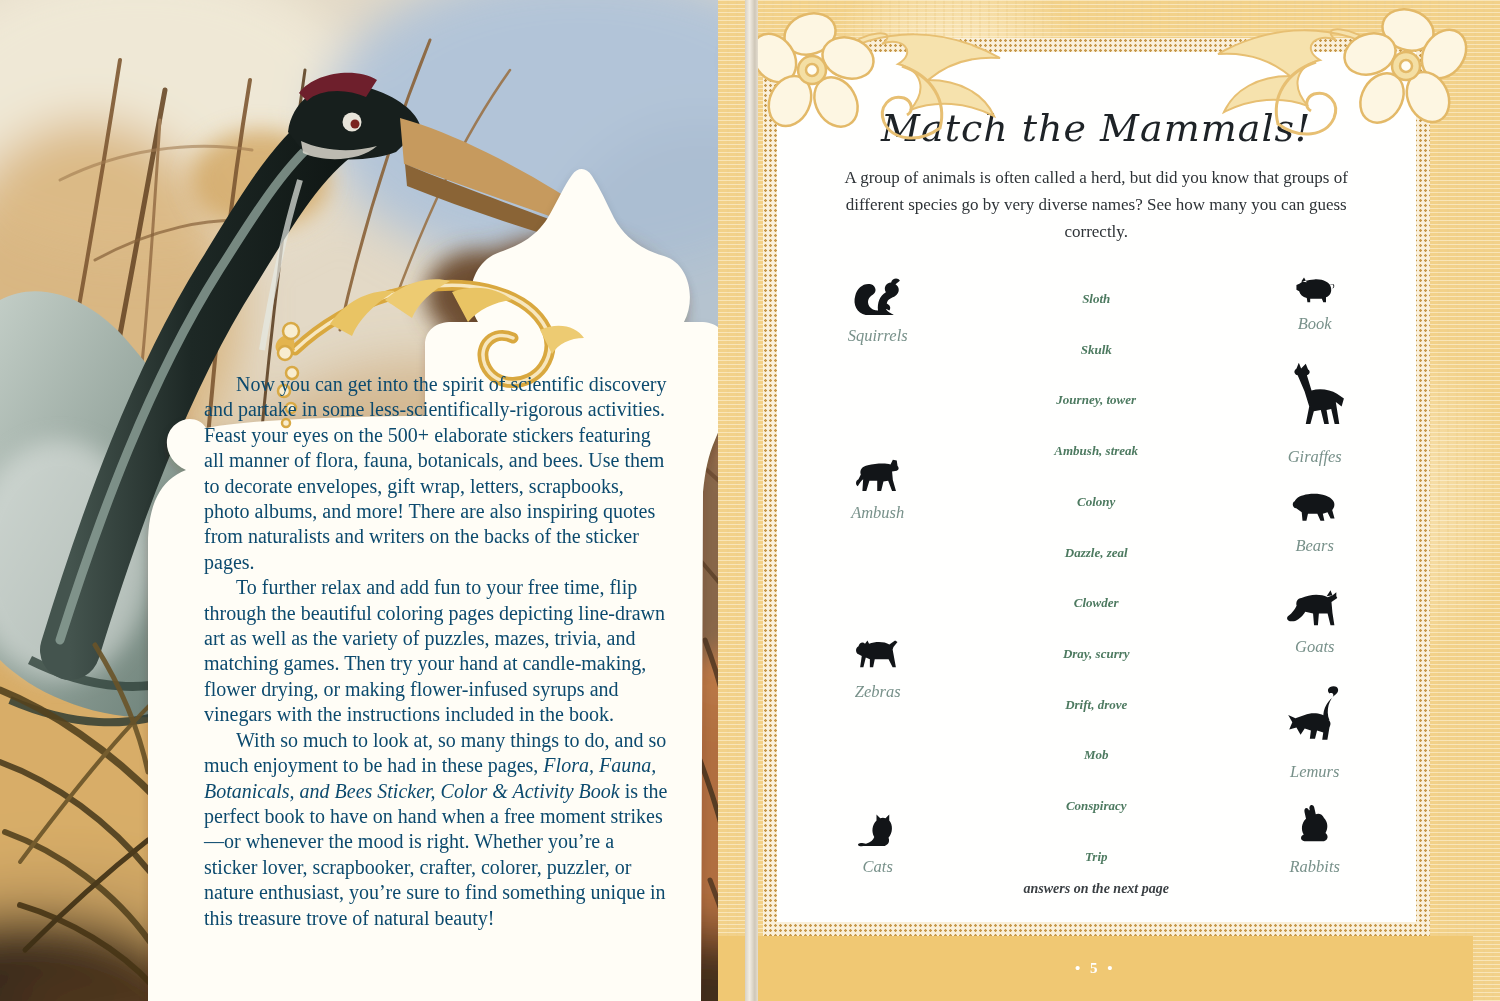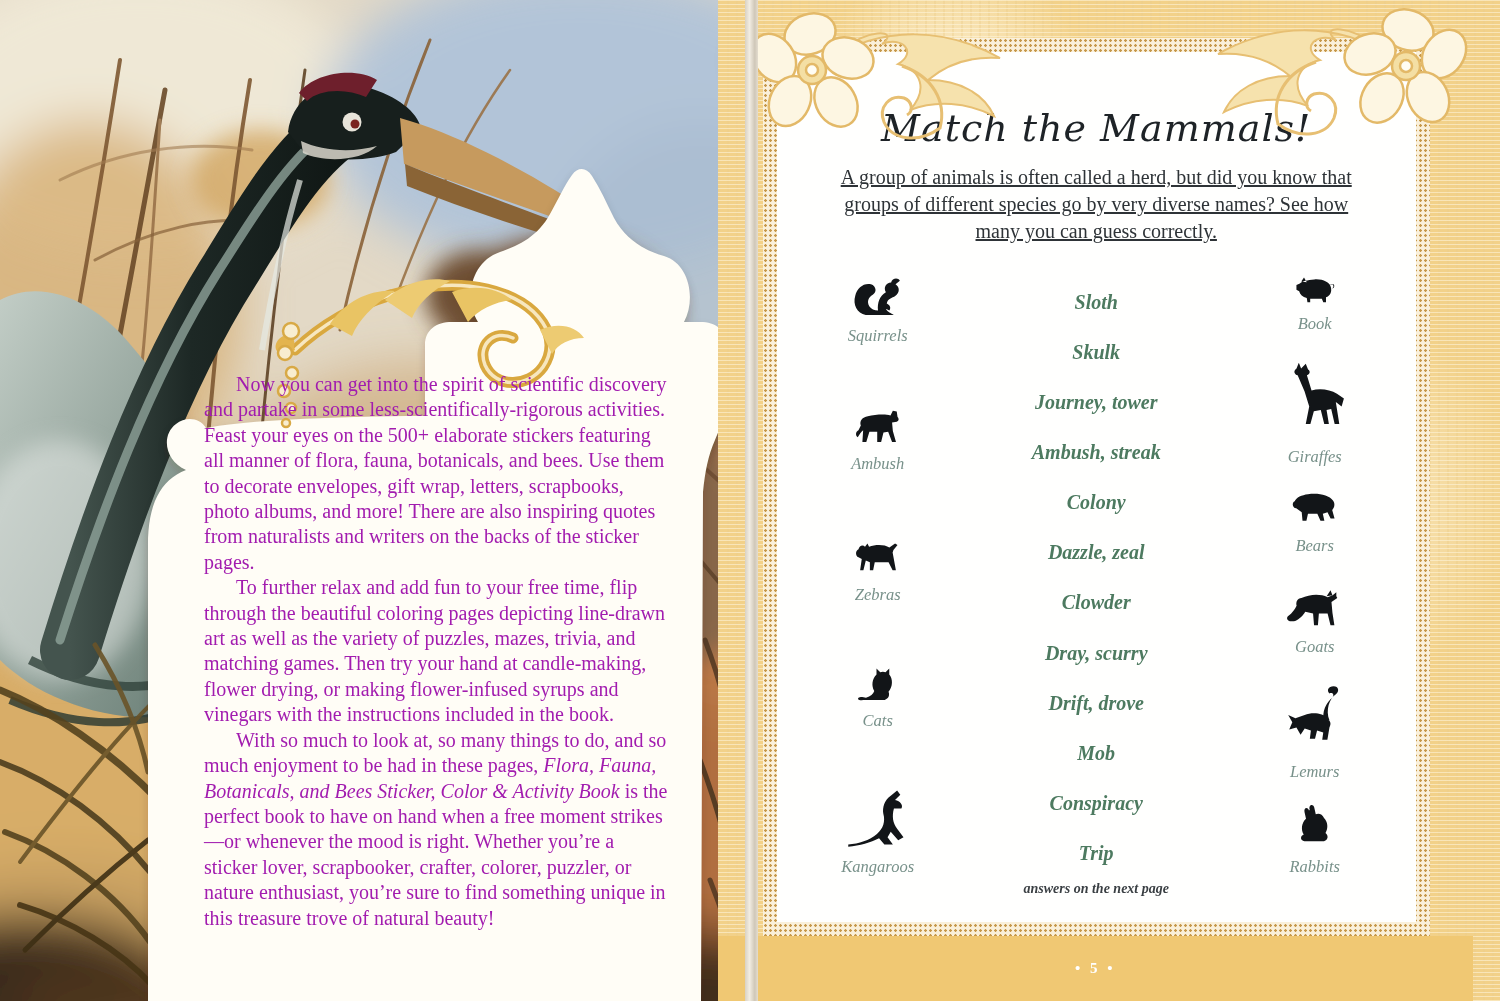--- a/index.html
+++ b/index.html
@@ -2,21 +2,21 @@
 <html><head>
 <meta charset="utf-8">
 <style>
   html,body{margin:0;padding:0;background:#777;}
   .book{position:relative;width:1500px;height:1001px;display:flex;overflow:hidden;
         font-family:"Liberation Serif", serif;}
   
   .left-page{position:relative;width:745px;height:1001px;overflow:hidden;background:#e6dcc9;}
   .left-page svg.scene{position:absolute;left:0;top:0;}
   .left-text{position:absolute;left:204px;top:372px;width:468px;
-             font-size:20px;line-height:25.4px;color:#a21caf;}
+             font-size:20px;line-height:25.4px;color:#0c4a6e;}
   .left-text p{margin:0;text-indent:32px;}
   .italic{font-style:italic;}
   
   .spine{position:absolute;left:745px;top:0;width:13px;height:1001px;z-index:5;
          background:linear-gradient(90deg,#d9d2c4 0%,#f2ede2 35%,#cfc7b8 75%,#e4ddcf 100%);}
   
   .right-page{position:relative;width:812px;height:1001px;overflow:hidden;
       background-color:#f2d189;
       background-image:
         repeating-linear-gradient(0deg, rgba(255,246,222,.55) 0 1px, rgba(255,246,222,0) 1px 4px),
@@ -31,29 +31,29 @@
       display:flex;flex-direction:column;align-items:center;}
   .bottom-band{position:absolute;left:0;bottom:0;width:755px;height:65px;background:#f0c873;z-index:3;
       display:flex;align-items:center;justify-content:center;}
   .page-num{color:#ffffff;font-weight:bold;font-size:15px;letter-spacing:3px;}
   .corner{position:absolute;z-index:4;}
   .corner.tl{left:14px;top:6px;}
   .corner.tr{right:14px;top:2px;transform:scaleX(-1);}
   
   .rp-title{margin-top:54px;font-family:"DejaVu Serif",serif;font-style:italic;
       font-size:38px;color:#1e2327;letter-spacing:1px;}
-  .rp-intro{margin-top:14px;width:548px;text-align:center;font-size:20px;line-height:27px;color:#2e3337;text-decoration:underline;}
+  .rp-intro{margin-top:14px;width:548px;text-align:center;font-size:17px;line-height:27px;color:#2e3337;}
   .match-grid{margin-top:20px;width:572px;height:612px;display:flex;justify-content:space-between;}
   .col-animals{display:flex;flex-direction:column;justify-content:space-between;align-items:center;width:135px;}
   .animal{display:flex;flex-direction:column;align-items:center;}
   .animal svg{fill:#121518;}
   .animal-label{margin-top:5px;font-style:italic;font-size:16.5px;color:#78918a;}
   .col-nouns{display:flex;flex-direction:column;justify-content:space-between;align-items:center;
       width:210px;padding:26px 0 12px 0;box-sizing:border-box;}
-  .noun{font-style:italic;font-weight:bold;font-size:20px;color:#4d7a60;white-space:nowrap;}
+  .noun{font-style:italic;font-weight:bold;font-size:13px;color:#4d7a60;white-space:nowrap;}
   .footnote{margin-top:4px;font-style:italic;font-weight:bold;font-size:14px;color:#3a3f43;}
 </style>
 </head>
 <body>
 
 <div class="book">
 
   <div class="left-page">
     <svg class="scene" width="745" height="1001" viewBox="0 0 745 1001">
       <defs>
@@ -224,26 +224,20 @@
                 <path d="M8 26 C4 28 4 34 8 36 L12 38 L10 52 L14 52 L17 40 L22 42 L22 52 L26 52 L28 42 L45 42 L50 52 L54 52 L50 30 L51 27 L56 21 L53 19 L46 24 C40 20 29 20 21 23 L19 19 L16 23 C13 20 9 22 8 26 Z"></path>
               </svg>
             <div class="animal-label">Zebras</div>
           </div>
           <div class="animal">
             <svg width="50" height="48" viewBox="0 0 64 64">
                 <path d="M12 56 C7 57 4 55 6 53 C9 51 13 53 16 53 C22 51 26 48 27 44 C23 37 24 28 30 22 L30 14 L35 19 C37 18 40 18 42 19 L47 14 L47 22 C52 28 52 38 46 45 C48 50 46 54 41 56 Z"></path>
               </svg>
             <div class="animal-label">Cats</div>
           </div>
-          <div class="animal">
-            <svg width="80" height="68" viewBox="0 0 64 64">
-                <path d="M4 57 C14 56 24 53 31 47 C37 42 39 35 37 28 C36 22 38 15 44 11 L50 6 L53 10 L48 15 C53 16 56 20 54 23 L47 23 C45 30 46 37 50 42 L56 50 L51 53 L44 45 L41 50 L46 57 L38 57 L33 51 C25 55 15 58 4 59 Z"></path>
-              </svg>
-            <div class="animal-label">Kangaroos</div>
-          </div>
         </div>
 
         <div class="col-nouns">
           <div class="noun">Sloth</div>
           <div class="noun">Skulk</div>
           <div class="noun">Journey, tower</div>
           <div class="noun">Ambush, streak</div>
           <div class="noun">Colony</div>
           <div class="noun">Dazzle, zeal</div>
           <div class="noun">Clowder</div>

